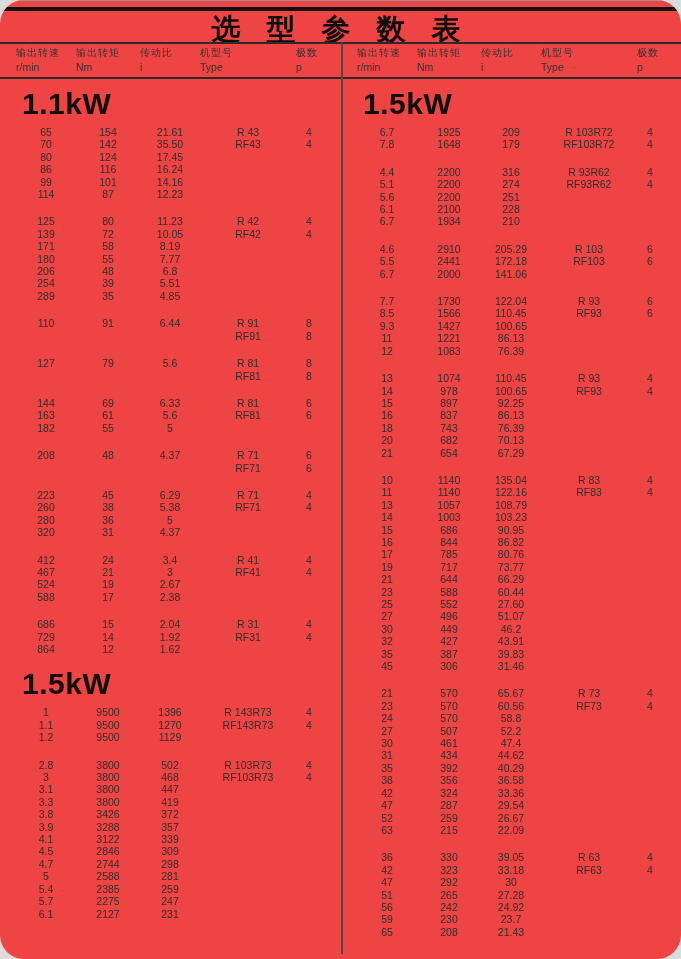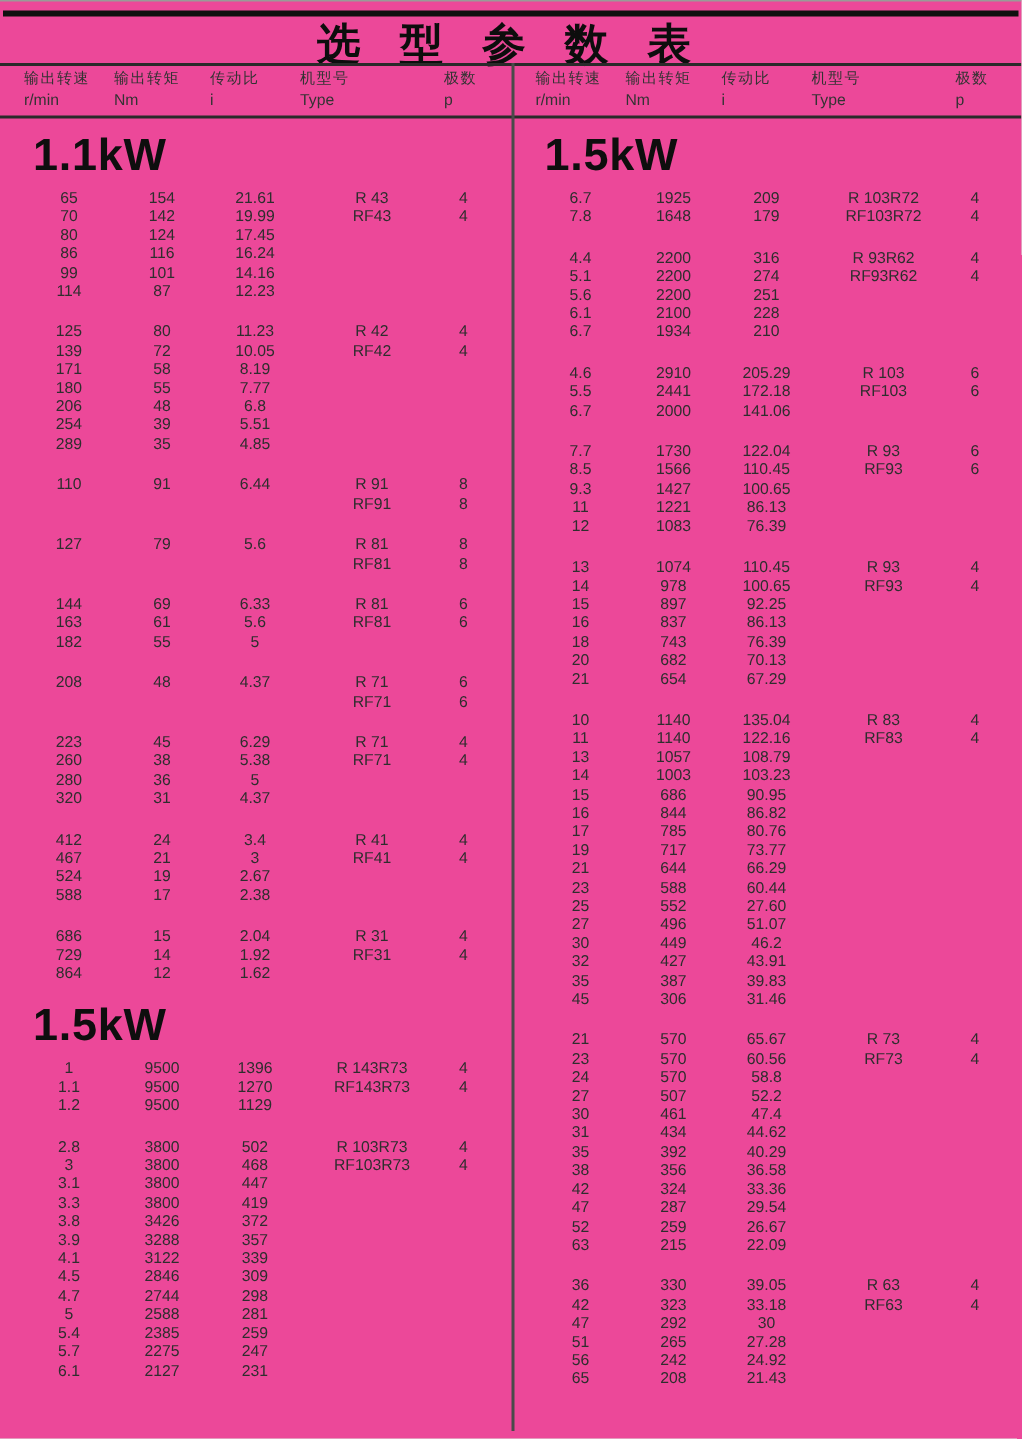--- a/index.html
+++ b/index.html
@@ -1,19 +1,20 @@
 <!DOCTYPE html>
 <html><head>
 <meta charset="utf-8">
 <style>
   html,body{margin:0;padding:0;background:#dcdcda;}
   .page{
-    position:relative;width:681px;height:959px;background:#ec4899;
+    position:relative;width:681px;height:959px;background:#ef4444;
     font-family:"Liberation Sans","DejaVu Sans",sans-serif;color:#2b2b2b;
     overflow:hidden;
+    border-radius:24px;
   }
   .top-hairline{position:absolute;top:0;left:0;right:0;height:1px;background:#9a9a98;}
   .thick-rule{position:absolute;top:7px;left:2px;right:2px;height:4px;background:#101010;}
   .page-title{
     position:absolute;top:10px;left:0;width:100%;text-align:center;
     font-size:29px;font-weight:bold;letter-spacing:9px;color:#0d0d0d;white-space:pre;
   }
   .rule2{position:absolute;top:42px;left:0;right:0;height:2px;background:#2a2a2a;}
   .rule3{position:absolute;top:77px;left:0;right:0;height:2px;background:#2a2a2a;}
   .v-divider{position:absolute;top:42px;left:341px;width:2px;height:912px;background:#4a4a4a;}
@@ -97,21 +98,21 @@
         <div class="data-row grid5">
           <div class="cell c0">65</div>
           <div class="cell c1">154</div>
           <div class="cell c2">21.61</div>
           <div class="cell c3">R 43</div>
           <div class="cell c4">4</div>
         </div>
         <div class="data-row grid5">
           <div class="cell c0">70</div>
           <div class="cell c1">142</div>
-          <div class="cell c2">19.99</div>
+          <div class="cell c2">35.50</div>
           <div class="cell c3">RF43</div>
           <div class="cell c4">4</div>
         </div>
         <div class="data-row grid5">
           <div class="cell c0">80</div>
           <div class="cell c1">124</div>
           <div class="cell c2">17.45</div>
           <div class="cell c3"></div>
           <div class="cell c4"></div>
         </div>
@@ -856,20 +857,27 @@
           <div class="cell c4"></div>
         </div>
         <div class="data-row grid5">
           <div class="cell c0">56</div>
           <div class="cell c1">242</div>
           <div class="cell c2">24.92</div>
           <div class="cell c3"></div>
           <div class="cell c4"></div>
         </div>
         <div class="data-row grid5">
+          <div class="cell c0">59</div>
+          <div class="cell c1">230</div>
+          <div class="cell c2">23.7</div>
+          <div class="cell c3"></div>
+          <div class="cell c4"></div>
+        </div>
+        <div class="data-row grid5">
           <div class="cell c0">65</div>
           <div class="cell c1">208</div>
           <div class="cell c2">21.43</div>
           <div class="cell c3"></div>
           <div class="cell c4"></div>
         </div>
       </div>
     </div>
 </div>
 

